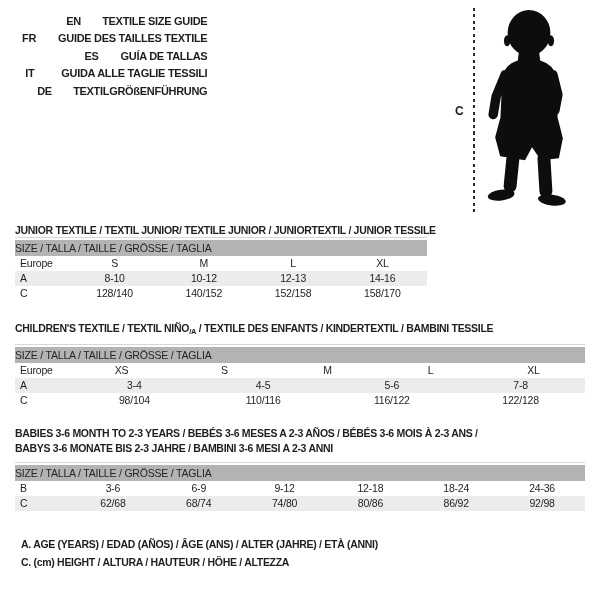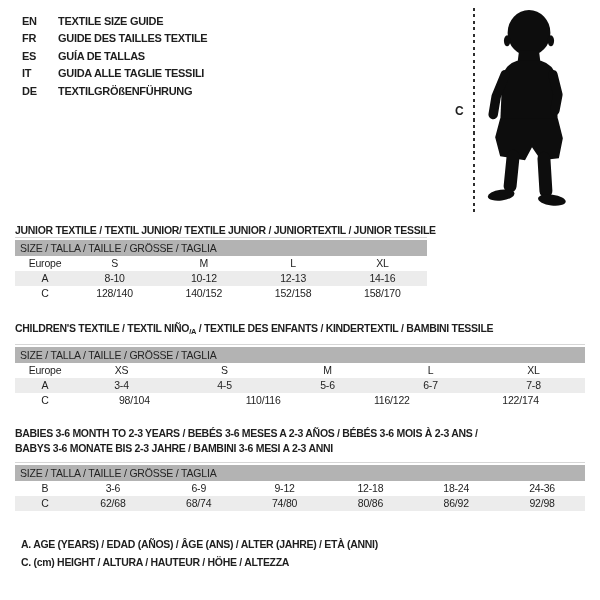--- a/index.html
+++ b/index.html
@@ -2,38 +2,38 @@
 <html style="--bar-bg: #b3b3b3; --row-shaded: #ececec; --txt: #1e1e1e;"><head>
 <meta charset="utf-8">
 <style>
   html,body{margin:0;padding:0;background:#fff;}
   .canvas{
     position:relative;width:600px;height:600px;background:#ffffff;overflow:hidden;
     font-family:"Liberation Sans","DejaVu Sans",sans-serif;color:var(--txt,#1e1e1e);
   }
   
   .langs{position:absolute;left:22px;top:13px;}
-  .lang-row{display:flex;height:17.4px;line-height:17.4px;font-size:11px;font-weight:700;letter-spacing:-0.3px;}
+  .lang-row{display:flex;height:17.4px;line-height:17.4px;font-size:11px;font-weight:700;letter-spacing:-0.3px;justify-content:flex-end;}
   .lang-code{width:36px;}
   
   .dotline{position:absolute;left:473px;top:8px;width:2px;height:205px;
     background:repeating-linear-gradient(to bottom,#2e2e2e 0 3px,transparent 3px 6.5px);}
   .marker-c{position:absolute;left:455px;top:104px;font-size:12px;font-weight:700;}
   .baby-svg{position:absolute;left:486px;top:9px;width:90px;height:204px;}
   
   .sec-title{position:absolute;left:15px;font-size:10.5px;font-weight:700;letter-spacing:-0.3px;white-space:nowrap;}
   .sec-title .line{height:15px;line-height:15px;}
   .sub{font-size:7.5px;vertical-align:-2px;}
   
   .table{position:absolute;left:15px;border-top:1px solid #d6d6d6;padding-top:2px;}
   .size-bar{height:16px;line-height:16px;background:var(--bar-bg,#b3b3b3);
-    padding-left:5px;font-size:10.5px;letter-spacing:-0.2px;color:#242424;}
+    font-size:10.5px;letter-spacing:-0.2px;color:#242424;}
   .trow{display:flex;height:15px;line-height:15px;font-size:10.5px;letter-spacing:-0.2px;}
   .trow.shaded{background:var(--row-shaded,#ececec);}
-  .tlabel{width:55px;padding-left:5px;box-sizing:border-box;text-align:center;}
+  .tlabel{width:55px;padding-left:5px;box-sizing:border-box;}
   .tcell{flex:1;text-align:center;}
   
   .footnotes{position:absolute;left:21px;top:536px;}
   .footnote{height:17.5px;line-height:17.5px;font-size:10.5px;font-weight:700;letter-spacing:-0.3px;white-space:nowrap;}
 </style>
 </head>
 <body>
 
 <div class="canvas">
 
@@ -118,29 +118,28 @@
         <div class="tcell">S</div>
         <div class="tcell">M</div>
         <div class="tcell">L</div>
         <div class="tcell">XL</div>
       </div>
       <div class="trow shaded">
         <div class="tlabel">A</div>
         <div class="tcell">3-4</div>
         <div class="tcell">4-5</div>
         <div class="tcell">5-6</div>
-        <div class="tcell">6-7</div>
         <div class="tcell">7-8</div>
       </div>
       <div class="trow">
         <div class="tlabel">C</div>
         <div class="tcell">98/104</div>
         <div class="tcell">110/116</div>
         <div class="tcell">116/122</div>
-        <div class="tcell">122/174</div>
+        <div class="tcell">122/128</div>
       </div>
     </div>
 
   <div class="sec-title" style="top:426px">
     <div class="line">BABIES 3-6 MONTH TO 2-3 YEARS / BEBÉS 3-6 MESES A 2-3 AÑOS / BÉBÉS 3-6 MOIS À 2-3 ANS /</div>
     <div class="line">BABYS 3-6 MONATE BIS 2-3 JAHRE / BAMBINI 3-6 MESI A 2-3 ANNI</div>
   </div>
   <div class="table" style="top:462px;width:570px">
       <div class="size-bar">SIZE / TALLA / TAILLE / GRÖSSE / TAGLIA</div>
       <div class="trow">

